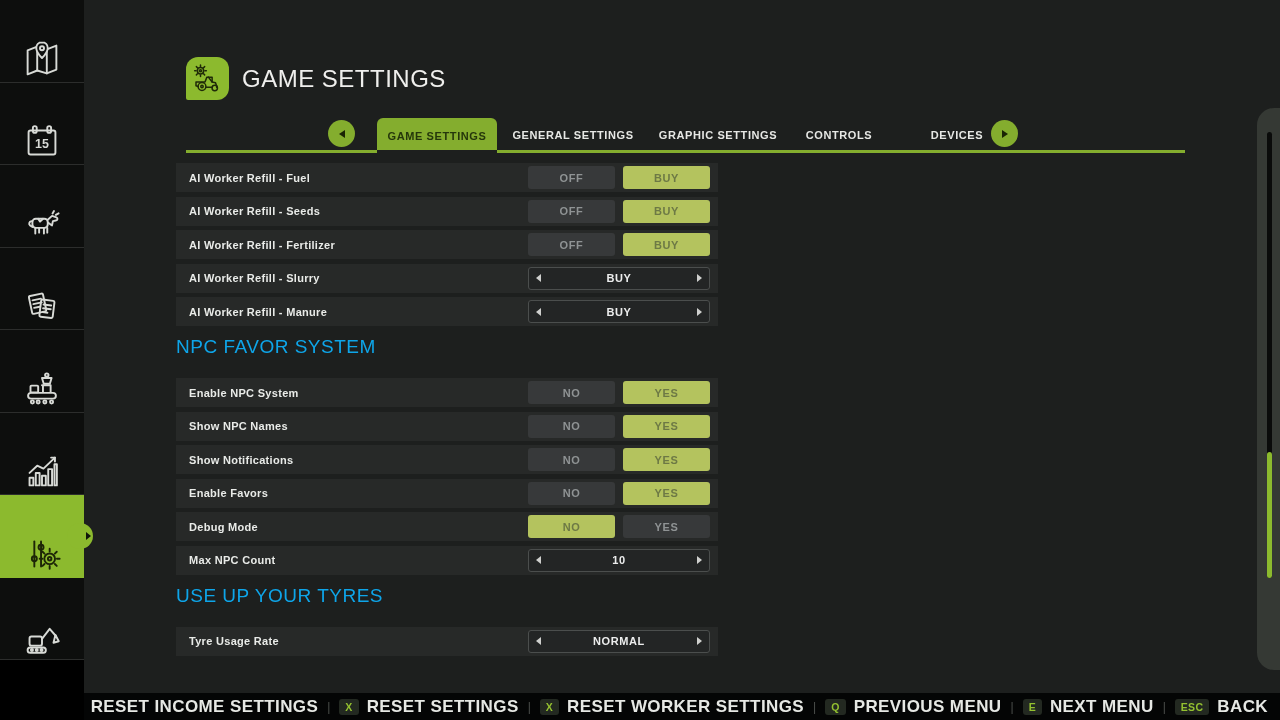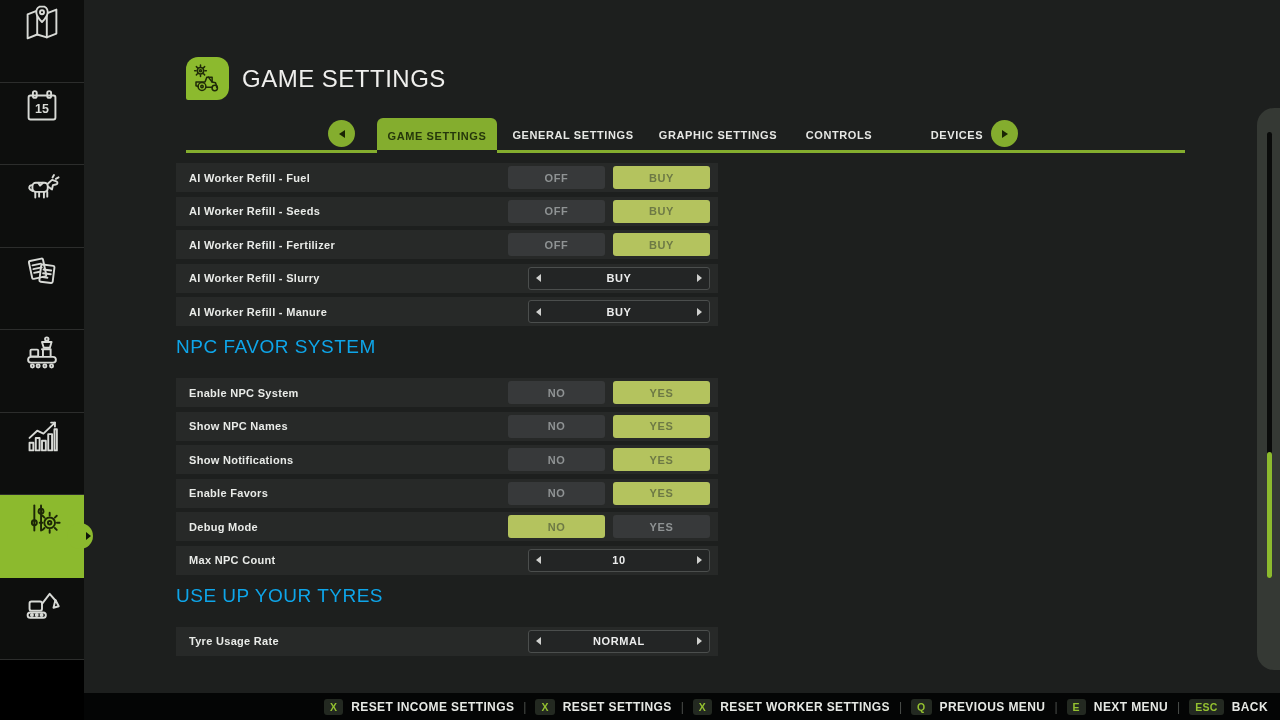--- a/index.html
+++ b/index.html
@@ -8,21 +8,21 @@
     position:relative;
     background:#1d1f1e;
     font-family:"Liberation Sans", sans-serif;
   }
 
   
   .sidebar { position:absolute; left:0; top:0; width:84px; height:720px; background:#000; z-index:5; }
   .side-item {
     position:relative; height:82.5px; background:#0d0e0d;
     border-bottom:1px solid #2c2d2c;
-    display:flex; align-items:flex-start; justify-content:center;
+    display:flex; align-items:flex-end; justify-content:center;
   }
   .side-item:first-child { border-top:none; }
   .side-item svg { width:46px; height:46px; stroke:#d8dad6; fill:none; stroke-width:2; stroke-linecap:round; stroke-linejoin:round; }
   .side-item.active { background:#8cba2e; border-bottom:1px solid #8cba2e; }
   .side-item.active svg { stroke:#1d2607; }
   .side-item.active .bump {
     position:absolute; right:-9px; top:50%; transform:translateY(-50%);
     width:26px; height:26px; border-radius:50%; background:#8cba2e;
   }
   .side-item.active .bump-arrow {
@@ -71,21 +71,21 @@
   
   .settings { position:absolute; left:176px; top:163px; width:542px; }
   .row {
     height:29px; margin-bottom:4.5px; background:#272928;
     display:flex; align-items:center; justify-content:space-between;
     padding:0 8px 0 13px;
   }
   .lbl { font-size:11px; font-weight:bold; color:#e9ebe8; letter-spacing:0.3px; }
   .sec-title { margin:8px 0 18px; font-size:19px; line-height:26px; color:#0ea5e9; letter-spacing:0.5px; font-weight:400; }
 
-  .toggle { width:202px; display:flex; gap:8px; }
+  .toggle { width:182px; display:flex; gap:8px; }
   .opt {
     flex:1; height:23px; border-radius:3px; background:#37393a;
     display:flex; align-items:center; justify-content:center;
     font-size:11px; font-weight:bold; color:#8f9394; letter-spacing:0.6px; cursor:pointer;
   }
   .opt.sel { background:#b4c35e; color:#6d7945; }
 
   .stepper {
     width:182px; height:23px; background:#232525; border:1px solid #4b4e4d; border-radius:3px;
     display:flex; align-items:center; justify-content:space-between; padding:0 7px;
@@ -103,21 +103,21 @@
   
   .footer {
     position:absolute; left:0; top:693px; width:1280px; height:27px; background:#040505;
     display:flex; align-items:center; justify-content:flex-end; padding-right:12px; gap:9px;
   }
   .f-item { display:flex; align-items:center; gap:8px; cursor:pointer; }
   .key {
     background:#232921; color:#94c130; font-weight:bold; font-size:10.5px;
     padding:2px 6px; border-radius:3px; min-width:11px; text-align:center; letter-spacing:0.3px;
   }
-  .f-lbl { color:#e6e8e4; font-size:12px; font-weight:bold; letter-spacing:0.4px; }
+  .f-lbl { color:#e6e8e4; font-size:17px; font-weight:bold; letter-spacing:0.4px; }
   .f-div { color:#4c4f4c; font-size:12px; }
 </style>
 </head>
 <body>
 
 <div class="sidebar">
   <div class="side-item">
     <svg viewBox="0 0 48 48">
       <path d="M9 15 L19 11 L29 14 L39 10 V35 L29 39 L19 36 L9 40 Z"></path>
       <path d="M19 11 V36 M29 14 V39"></path>

